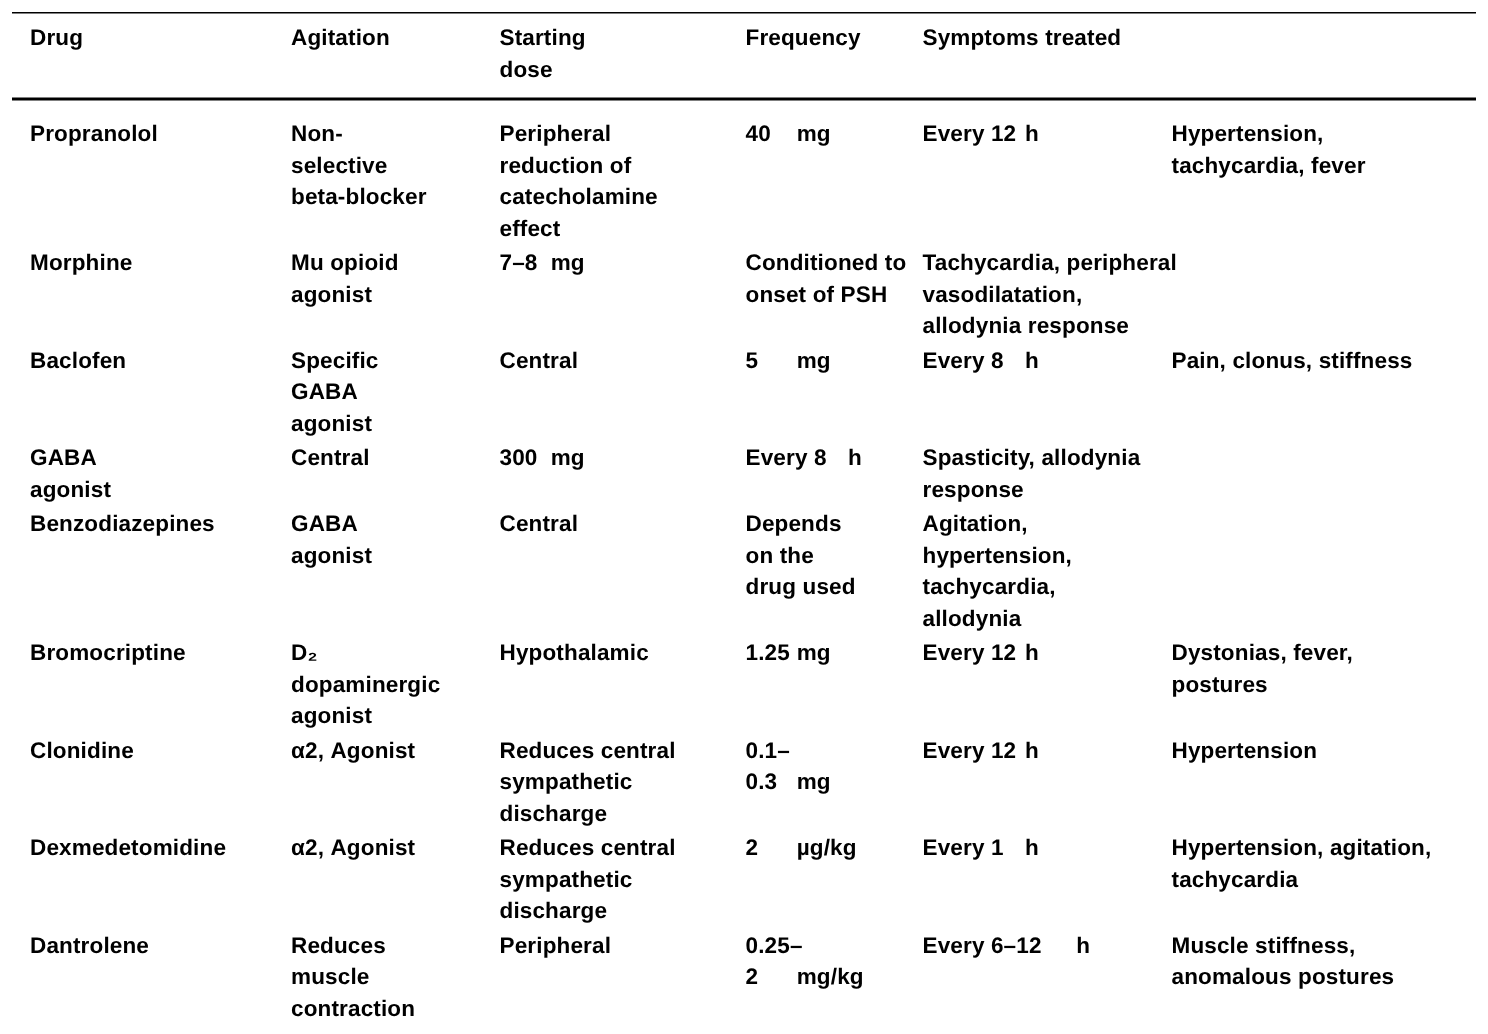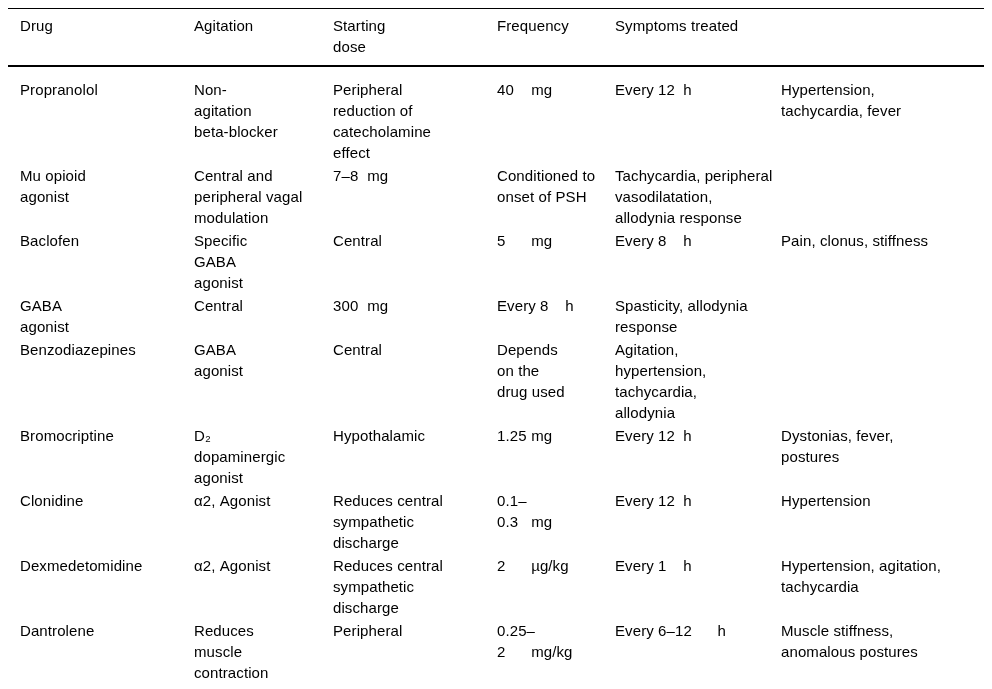--- a/index.html
+++ b/index.html
@@ -9,20 +9,21 @@
     height: 689px;
     font-family: "Liberation Sans", "DejaVu Sans", sans-serif;
     color: #000000;
     overflow: hidden;
   }
   .page {
     width: 992px;
     height: 689px;
     background: #ffffff;
     padding-top: 8px;
+    font-weight: bold;
   }
   .tbl {
     margin: 0 8px;
     border-top: 1.5px solid #000000;
   }
   .grid-row {
     display: grid;
     grid-template-columns: 174px 139px 164px 118px 166px 1fr;
     padding-left: 12px;
   }
@@ -60,38 +61,36 @@
 dose</div>
       <div class="cell">Frequency</div>
       <div class="cell">Symptoms treated</div>
     </div>
 
     <div class="tbody">
 
       <div class="grid-row body-row">
         <div class="cell">Propranolol</div>
         <div class="cell">Non-
-agitation
+selective
 beta-blocker</div>
         <div class="cell">Peripheral
 reduction of
 catecholamine
 effect</div>
         <div class="cell">40	mg</div>
         <div class="cell">Every 12	h</div>
         <div class="cell">Hypertension,
 tachycardia, fever</div>
       </div>
 
       <div class="grid-row body-row">
+        <div class="cell">Morphine</div>
         <div class="cell">Mu opioid
 agonist</div>
-        <div class="cell">Central and
-peripheral vagal
-modulation</div>
         <div class="cell">7–8	mg</div>
         <div class="cell">Conditioned to
 onset of PSH</div>
         <div class="cell">Tachycardia, peripheral
 vasodilatation,
 allodynia response</div>
       </div>
 
       <div class="grid-row body-row">
         <div class="cell">Baclofen</div>

